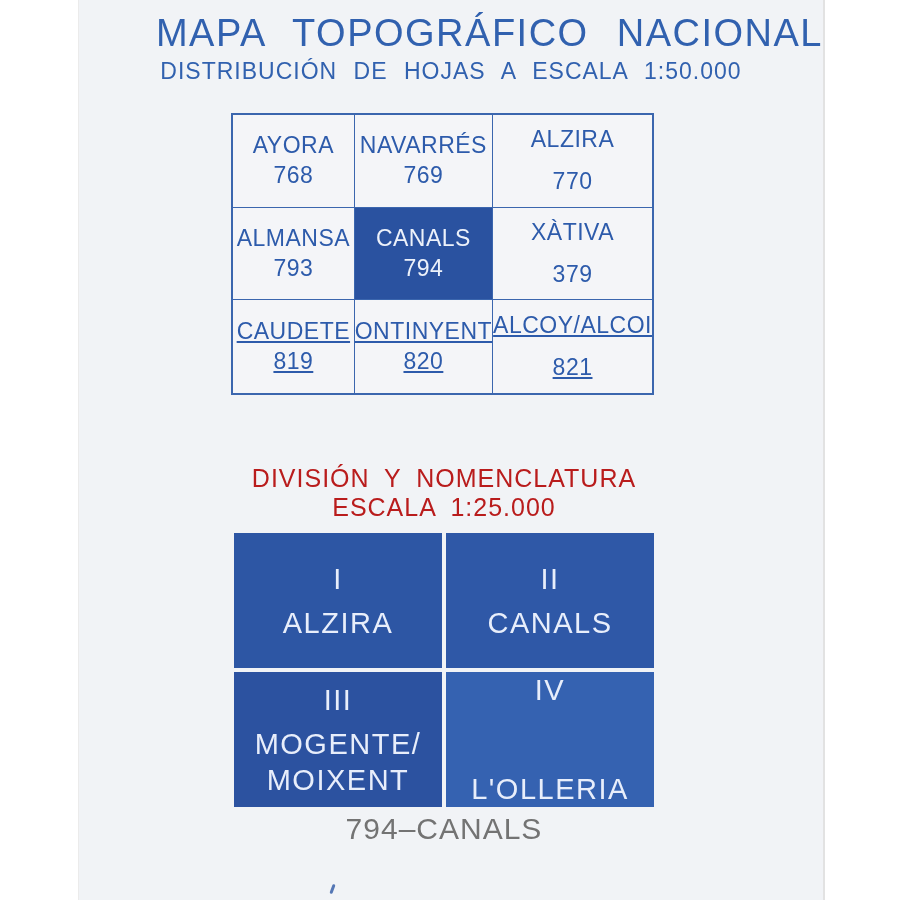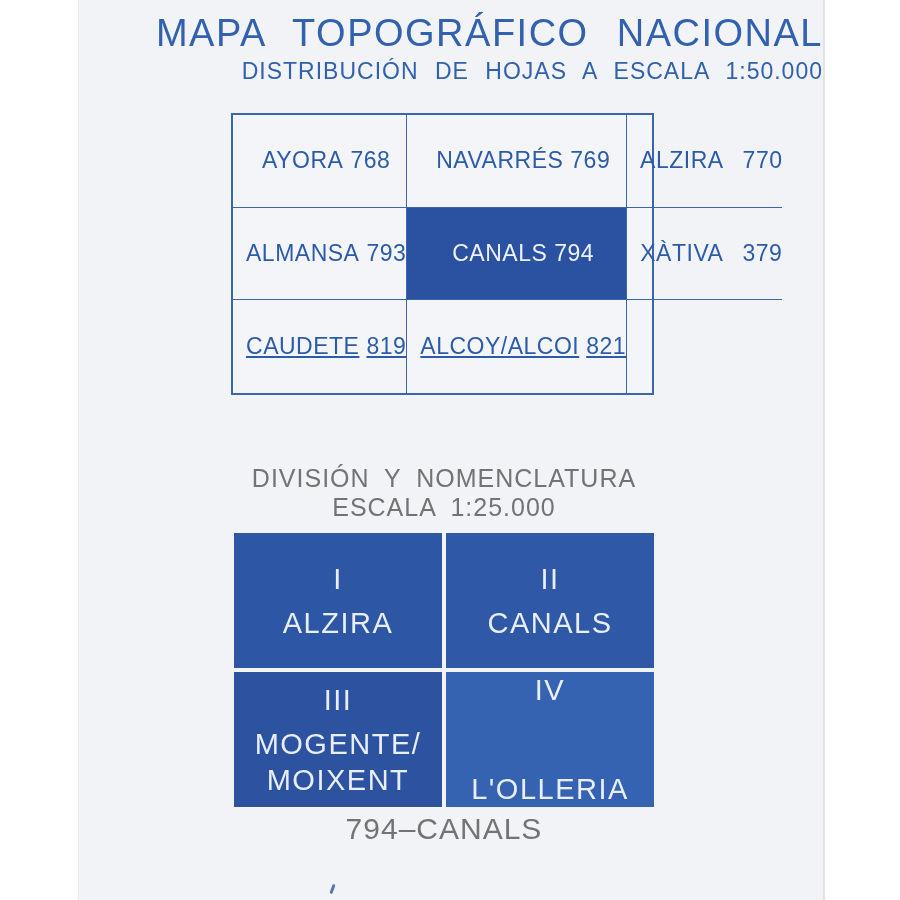--- a/index.html
+++ b/index.html
@@ -35,66 +35,66 @@
     letter-spacing: 1.5px;
     word-spacing: 16px;
     color: #3161af;
     white-space: nowrap;
   }
   .page-subtitle {
     position: absolute;
     top: 58px;
     left: 0;
     width: 100%;
-    text-align: right;
+    text-align: center;
     font-size: 23px;
     letter-spacing: 1px;
     word-spacing: 9px;
     color: #3161af;
     white-space: nowrap;
   }
   .grid50 {
     position: absolute;
     left: 152px;
     top: 113px;
     width: 419px;
     height: 278px;
     border: 2px solid #3b66ae;
     display: grid;
     grid-template-columns: repeat(3, 1fr);
     grid-template-rows: repeat(3, 1fr);
     background: #f4f5f8;
   }
   .grid50 .cell {
     display: flex;
+    flex-direction: column;
     align-items: center;
     justify-content: center;
     gap: 7px;
     border-right: 1.5px solid #3b66ae;
     border-bottom: 1.5px solid #3b66ae;
     color: #2d5bab;
     font-size: 23px;
     letter-spacing: 0.5px;
     text-align: center;
     line-height: 1;
-    padding-left: 13px;
   }
   .grid50 .cell:nth-child(3n) { border-right: none; gap: 19px; }
   .grid50 .cell:nth-child(n+7) { border-bottom: none; text-decoration: underline; }
   .grid50 .cell.highlighted {
     background: #2a52a0;
     color: #ecf1fa;
   }
   .division-heading {
     position: absolute;
     left: 155px;
     top: 464px;
     width: 420px;
     text-align: center;
-    color: #737373;
+    color: #b91c1c;
     font-size: 25px;
     letter-spacing: 1px;
     word-spacing: 7px;
     line-height: 29px;
     white-space: nowrap;
   }
   .division-heading .line2 {
     display: block;
     white-space: nowrap;
   }
@@ -179,20 +179,24 @@
       </div>
       <div class="cell">
         <span>XÀTIVA</span>
         <span>379</span>
       </div>
       <div class="cell">
         <span>CAUDETE</span>
         <span>819</span>
       </div>
       <div class="cell">
+        <span>ONTINYENT</span>
+        <span>820</span>
+      </div>
+      <div class="cell">
         <span>ALCOY/ALCOI</span>
         <span>821</span>
       </div>
     </div>
 
     <div class="division-heading">
       <span class="line1">DIVISIÓN Y NOMENCLATURA</span>
       <span class="line2">ESCALA 1:25.000</span>
     </div>
 

